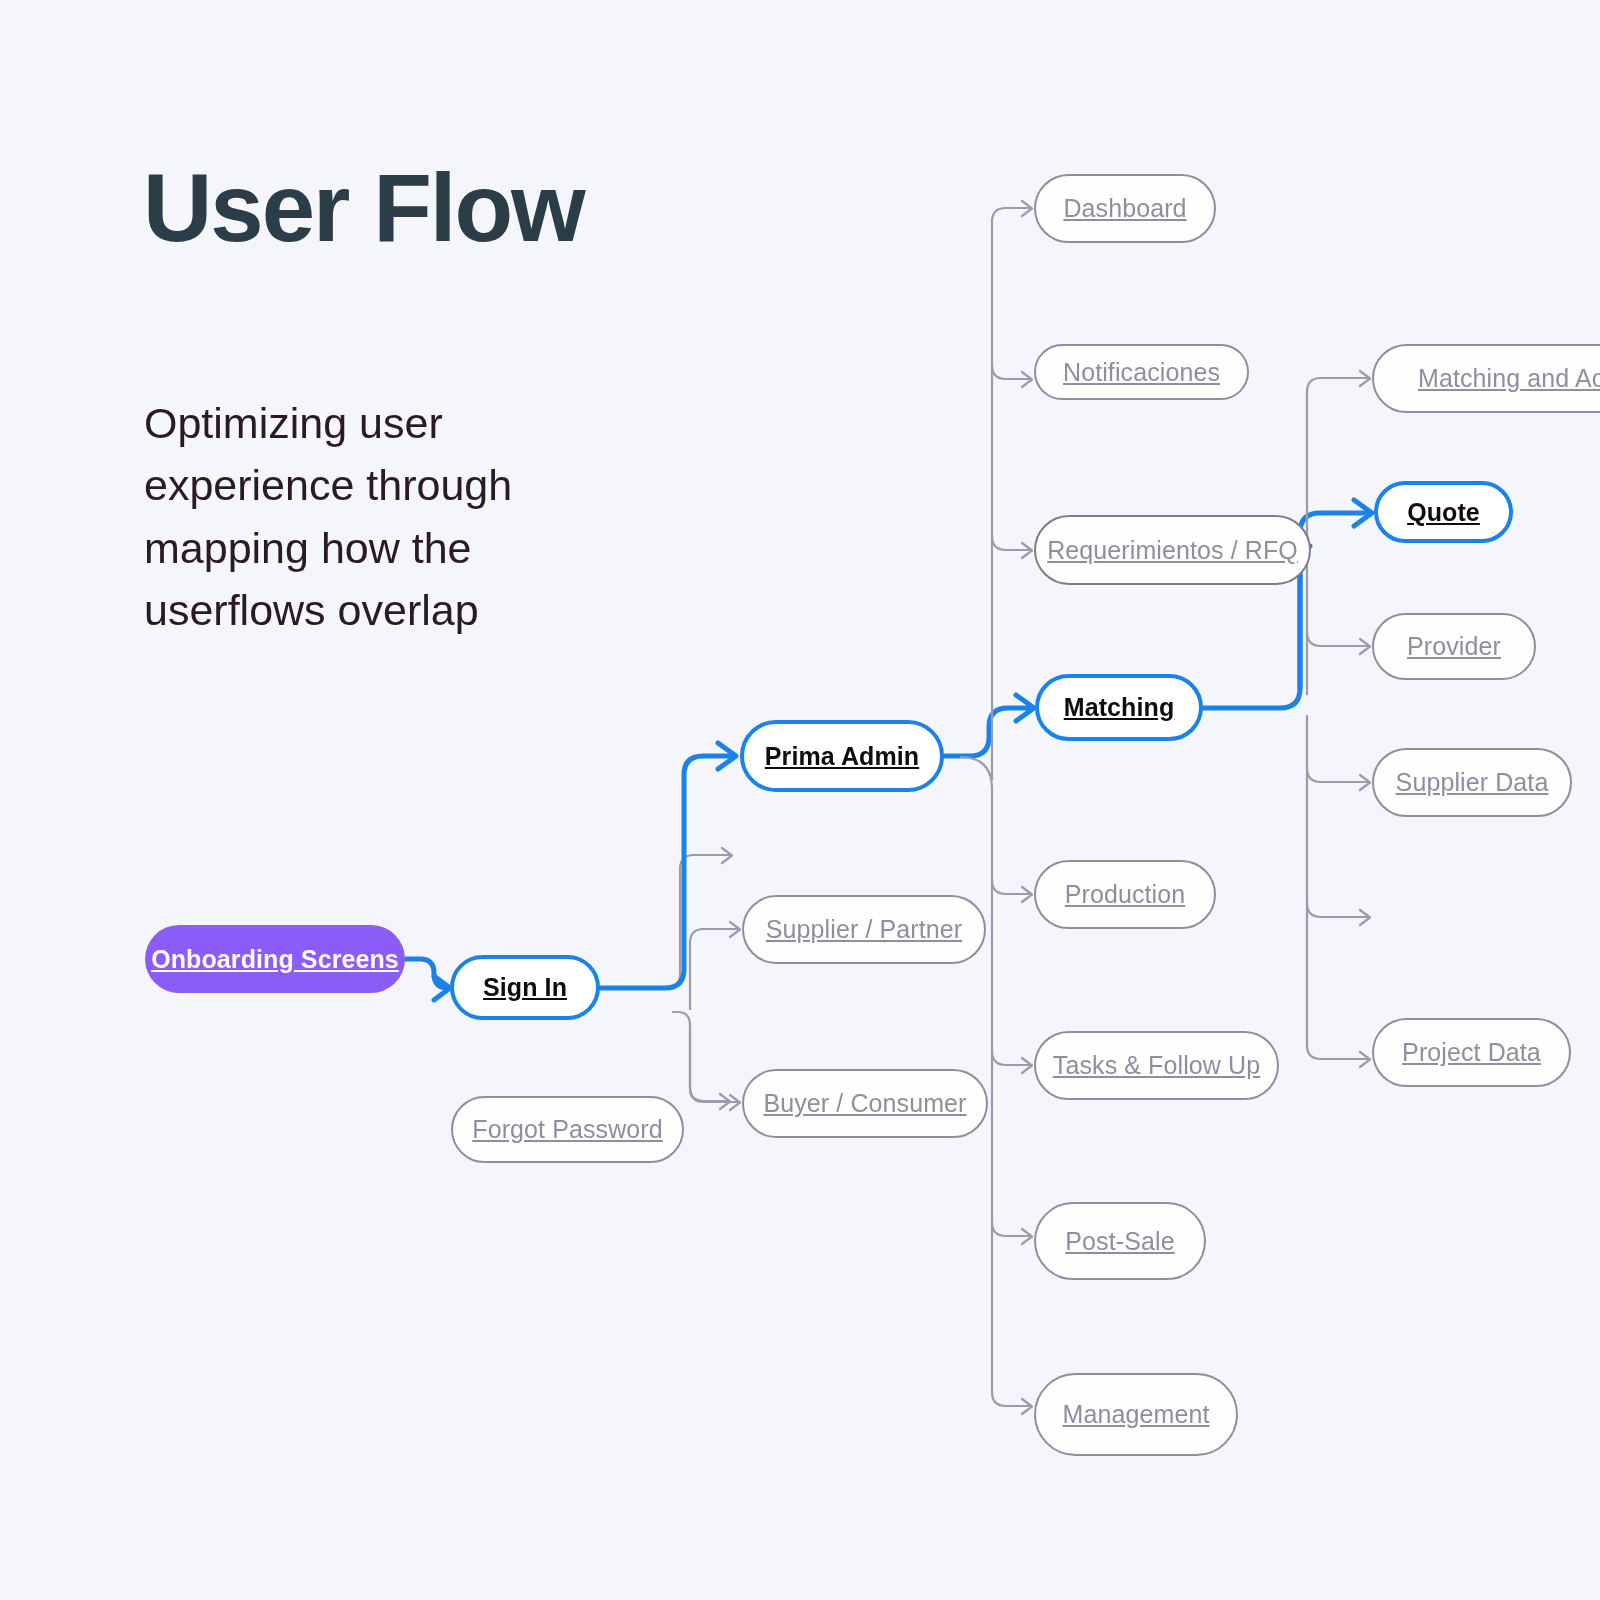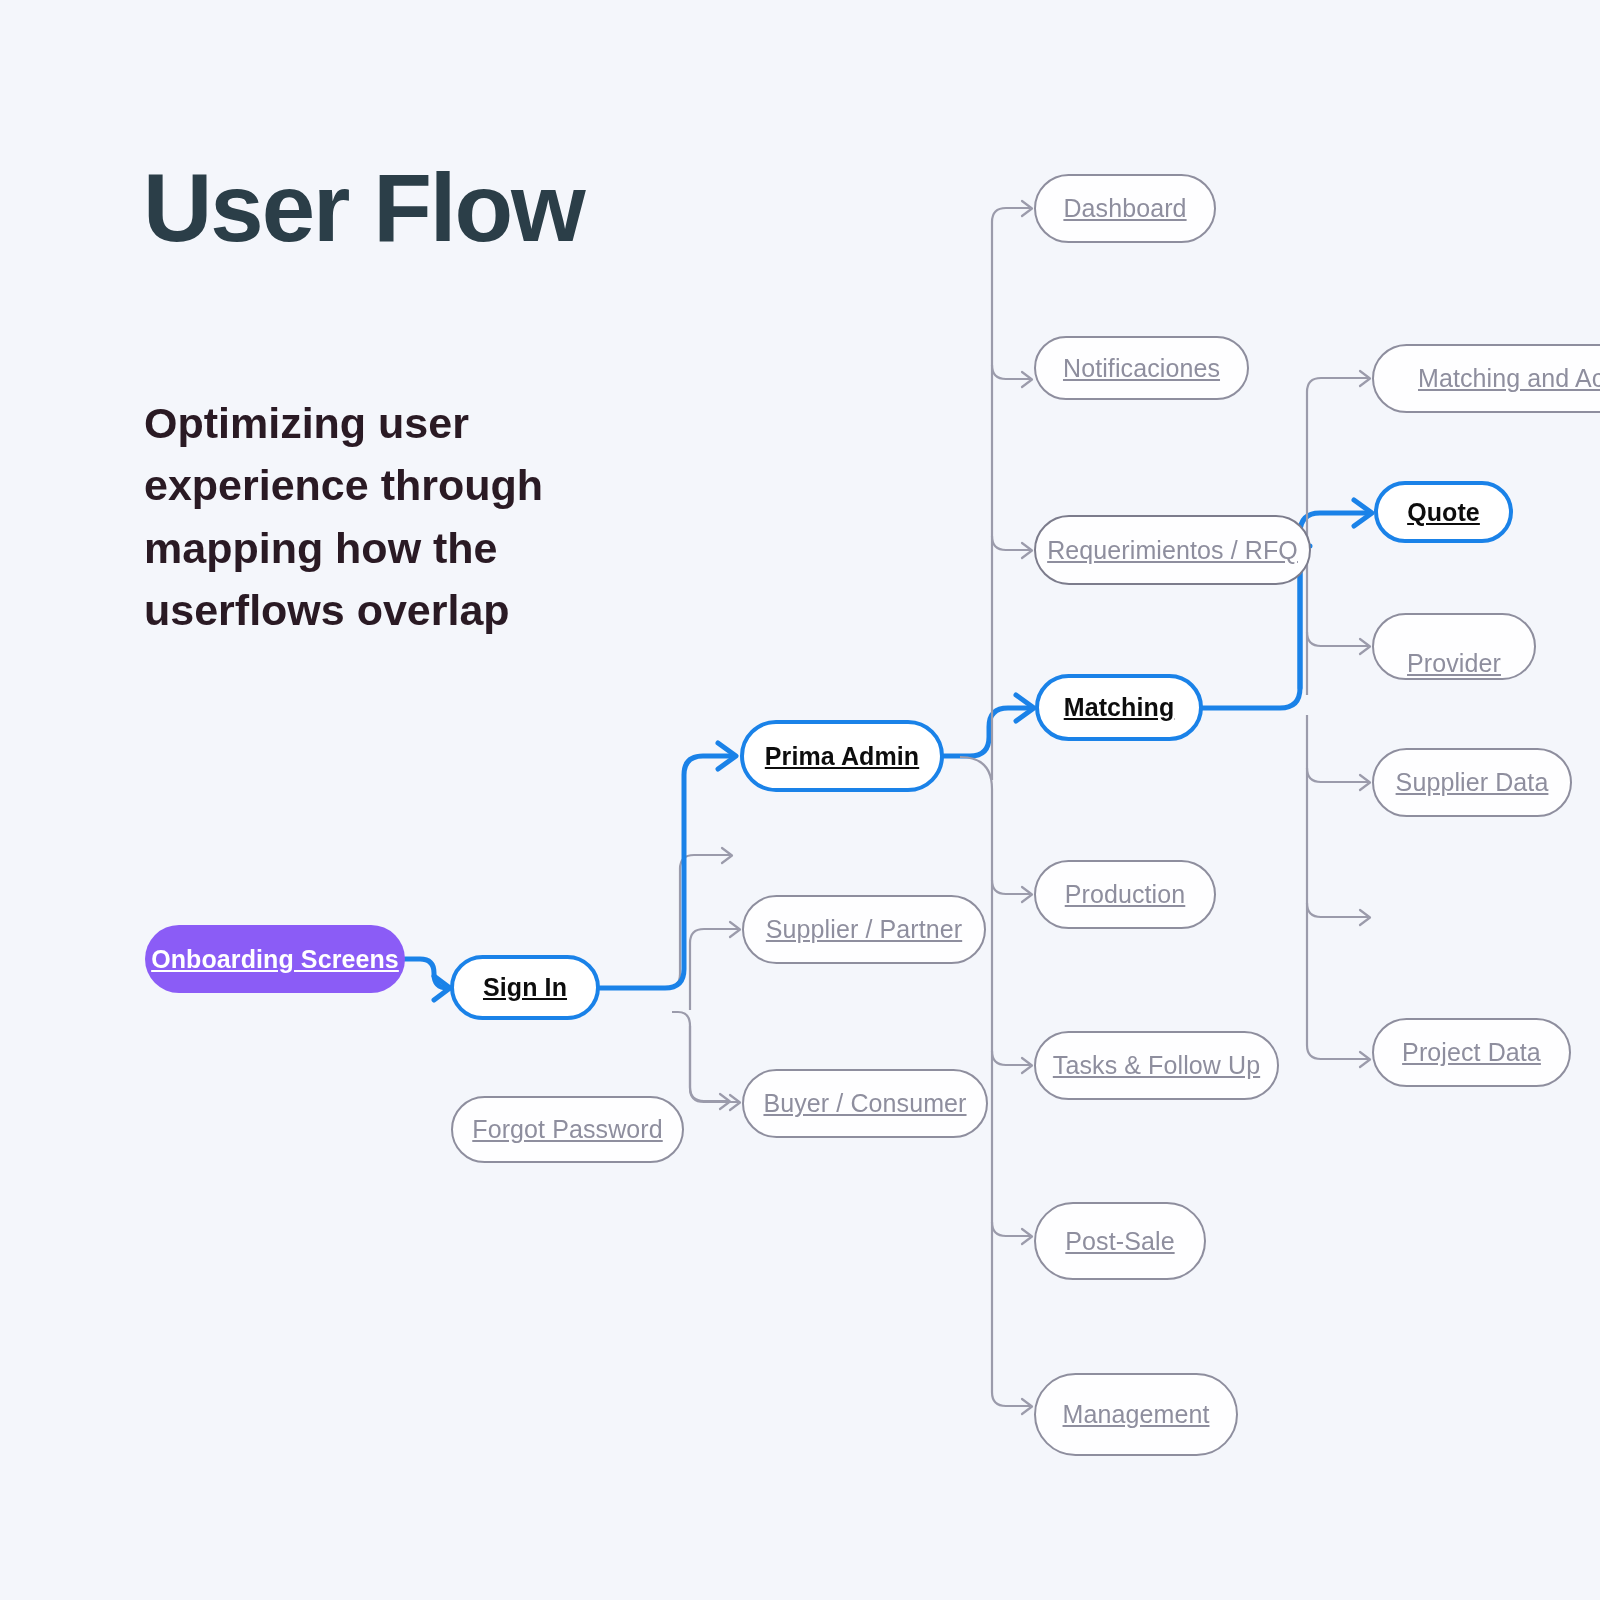--- a/index.html
+++ b/index.html
@@ -20,21 +20,21 @@
     letter-spacing:-2px;
     color:#2b3e48;
     line-height:1.0;
     white-space:nowrap;
   }
   .subtitle{
     position:absolute;
     left:144px; top:392px;
     width:520px;
     font-size:43px;
-    font-weight:700;
+    font-weight:400;
     line-height:1.45;
     color:#2a1a24;
   }
 
   svg.edges{position:absolute;left:0;top:0;width:1600px;height:1600px;pointer-events:none;}
   .e-grey{fill:none;stroke:#9b9bab;stroke-width:2.2;}
   .e-blue{fill:none;stroke:#1a82e8;stroke-width:5;stroke-linecap:round;stroke-linejoin:round;}
   .ah-grey{fill:none;stroke:#9b9bab;stroke-width:2.2;stroke-linecap:round;stroke-linejoin:round;}
   .ah-blue{fill:none;stroke:#1a82e8;stroke-width:5;stroke-linecap:round;stroke-linejoin:round;}
 
@@ -163,21 +163,21 @@
   </div>
 
   <div class="node" style="left:742px;top:1069px;width:246px;height:69px;">
     <span>Buyer / Consumer</span>
   </div>
 
   <div class="node" style="left:1034px;top:174px;width:182px;height:69px;">
     <span>Dashboard</span>
   </div>
 
-  <div class="node" style="left:1034px;top:336px;width:215px;height:64px;justify-content:center;">
+  <div class="node" style="left:1034px;top:344px;width:215px;height:56px;justify-content:center;">
     <span>Notificaciones</span>
   </div>
 
   <div class="node strong" style="left:1034px;top:515px;width:277px;height:70px;">
     <span>Requerimientos / RFQ</span>
   </div>
 
   <div class="node blue" style="left:1035px;top:674px;width:168px;height:67px;">
     <span>Matching</span>
   </div>
@@ -199,21 +199,21 @@
   </div>
 
   <div class="node" style="left:1372px;top:344px;width:300px;height:69px;justify-content:flex-start;padding-left:44px;">
     <span>Matching and Act</span>
   </div>
 
   <div class="node blue" style="left:1374px;top:481px;width:139px;height:62px;">
     <span>Quote</span>
   </div>
 
-  <div class="node" style="left:1372px;top:613px;width:164px;height:67px;align-items:flex-end;">
+  <div class="node" style="left:1372px;top:613px;width:164px;height:67px;">
     <span>Provider</span>
   </div>
 
   <div class="node" style="left:1372px;top:748px;width:200px;height:69px;">
     <span>Supplier Data</span>
   </div>
 
 
   <div class="node" style="left:1372px;top:1018px;width:199px;height:69px;">
     <span>Project  Data</span>

